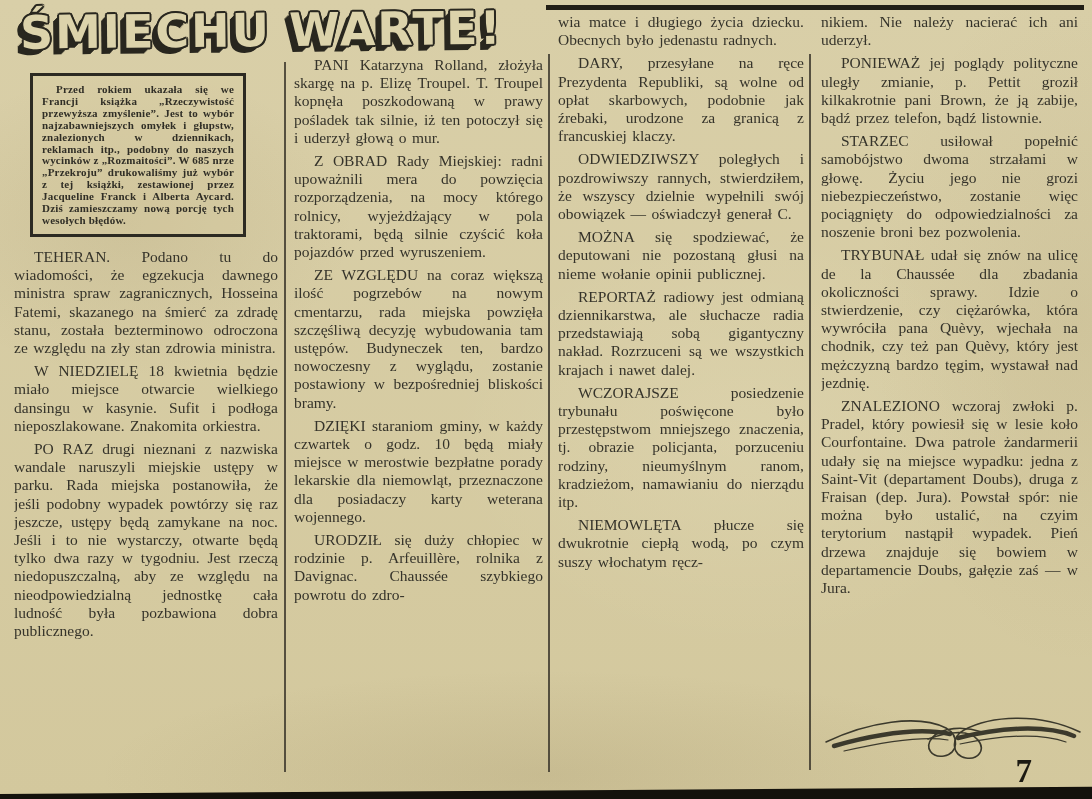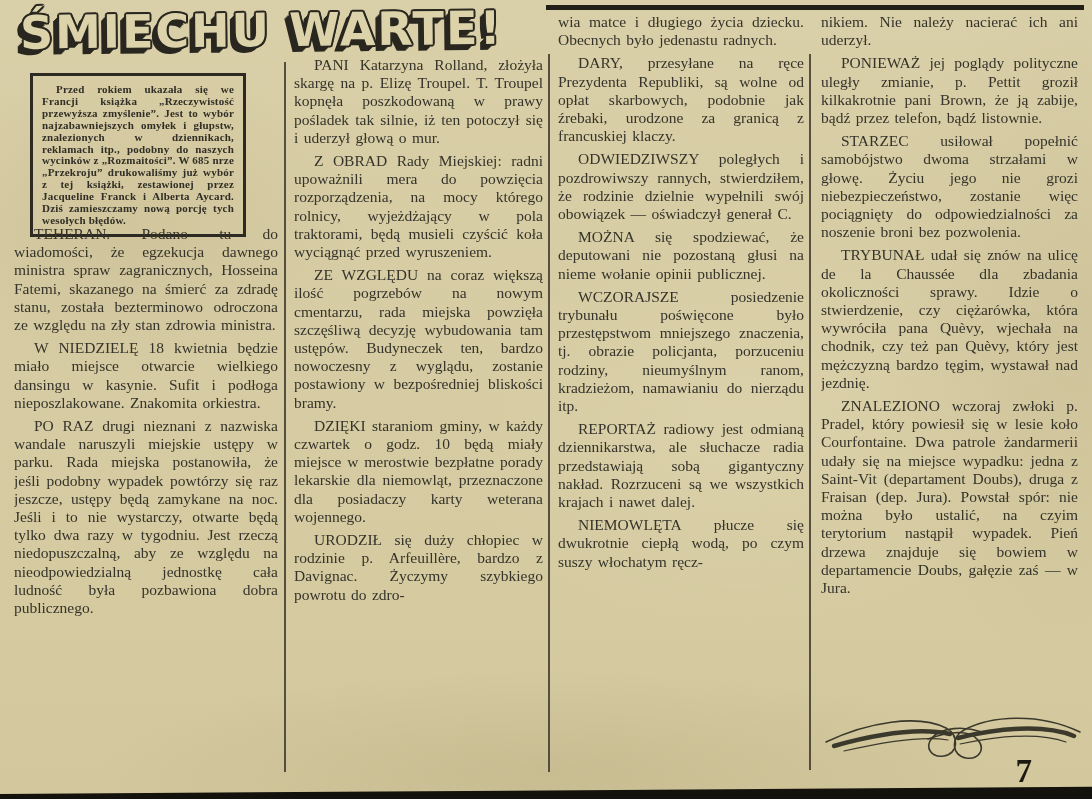--- a/index.html
+++ b/index.html
@@ -30,21 +30,21 @@
     border:3px solid #2c2a22;padding:8px 9px 7px 9px;
     background:rgba(214,204,160,0.35);
   }
   .intro-box p{
     margin:0;font-size:11px;line-height:11.9px;font-weight:bold;
     text-align:justify;text-indent:14px;letter-spacing:0.2px;color:#302e26;
   }
   .col{position:absolute;text-align:justify;font-size:15.5px;line-height:18.2px;word-spacing:1.5px;overflow:hidden;}
   .col p{margin:0 0 5px 0;text-indent:20px;}
   .col p.cont{text-indent:0;}
-  #col1{left:14px;top:225px;width:264px;height:532px;}
+  #col1{left:14px;top:248px;width:264px;height:532px;}
   #col2{left:294px;top:56px;width:249px;height:714px;}
   #col3{left:558px;top:13px;width:246px;height:762px;}
   #col4{left:821px;top:13px;width:257px;height:702px;}
   .divider{position:absolute;width:2px;background:rgba(62,58,46,0.85);}
   #divider-1{left:284px;top:62px;height:710px;}
   #divider-2{left:548px;top:54px;height:718px;}
   #divider-3{left:809px;top:54px;height:716px;}
   .top-rule{position:absolute;left:546px;top:5px;width:538px;height:5px;background:#221f16;}
   .bottom-bar{
     position:absolute;left:0;bottom:0;width:1092px;height:13px;background:#14120c;
@@ -70,33 +70,33 @@
   </div>
 
   <div class="col" id="col1">
     <p>TEHERAN. Podano tu do wiadomości, że egzekucja dawnego ministra spraw zagranicznych, Hosseina Fatemi, skazanego na śmierć za zdradę stanu, została bezterminowo odroczona ze względu na zły stan zdrowia ministra.</p>
     <p>W NIEDZIELĘ 18 kwietnia będzie miało miejsce otwarcie wielkiego dansingu w kasynie. Sufit i podłoga nieposzlakowane. Znakomita orkiestra.</p>
     <p>PO RAZ drugi nieznani z nazwiska wandale naruszyli miejskie ustępy w parku. Rada miejska postanowiła, że jeśli podobny wypadek powtórzy się raz jeszcze, ustępy będą zamykane na noc. Jeśli i to nie wystarczy, otwarte będą tylko dwa razy w tygodniu. Jest rzeczą niedopuszczalną, aby ze względu na nieodpowiedzialną jednostkę cała ludność była pozbawiona dobra publicznego.</p>
   </div>
 
   <div class="col" id="col2">
     <p>PANI Katarzyna Rolland, złożyła skargę na p. Elizę Troupel. T. Troupel kopnęła poszkodowaną w prawy pośladek tak silnie, iż ten potoczył się i uderzył głową o mur.</p>
-    <p>Z OBRAD Rady Miejskiej: radni upoważnili mera do powzięcia rozporządzenia, na mocy którego rolnicy, wyjeżdżający w pola traktorami, będą musieli czyścić koła wyciągnąć przed wyruszeniem.</p>
+    <p>Z OBRAD Rady Miejskiej: radni upoważnili mera do powzięcia rozporządzenia, na mocy którego rolnicy, wyjeżdżający w pola traktorami, będą silnie czyścić koła pojazdów przed wyruszeniem.</p>
     <p>ZE WZGLĘDU na coraz większą ilość pogrzebów na nowym cmentarzu, rada miejska powzięła szczęśliwą decyzję wybudowania tam ustępów. Budyneczek ten, bardzo nowoczesny z wyglądu, zostanie postawiony w bezpośredniej bliskości bramy.</p>
     <p>DZIĘKI staraniom gminy, w każdy czwartek o godz. 10 będą miały miejsce w merostwie bezpłatne porady lekarskie dla niemowląt, przeznaczone dla posiadaczy karty weterana wojennego.</p>
-    <p>URODZIŁ się duży chłopiec w rodzinie p. Arfeuillère, bardzo z Davignac. Życzymy szybkiego powrotu do zdro-</p>
+    <p>URODZIŁ się duży chłopiec w rodzinie p. Arfeuillère, rolnika z Davignac. Chaussée szybkiego powrotu do zdro-</p>
   </div>
 
   <div class="col" id="col3">
     <p class="cont">wia matce i długiego życia dziecku. Obecnych było jedenastu radnych.</p>
     <p>DARY, przesyłane na ręce Prezydenta Republiki, są wolne od opłat skarbowych, podobnie jak źrebaki, urodzone za granicą z francuskiej klaczy.</p>
-    <p>ODWIEDZIWSZY poległych i pozdrowiwszy rannych, stwierdziłem, że rodzinie dzielnie wypełnili swój obowiązek — oświadczył generał C.</p>
+    <p>ODWIEDZIWSZY poległych i pozdrowiwszy rannych, stwierdziłem, że wszyscy dzielnie wypełnili swój obowiązek — oświadczył generał C.</p>
     <p>MOŻNA się spodziewać, że deputowani nie pozostaną głusi na nieme wołanie opinii publicznej.</p>
+    <p>REPORTAŻ radiowy jest odmianą dziennikarstwa, ale słuchacze radia przedstawiają sobą gigantyczny nakład. Rozrzuceni są we wszystkich krajach i nawet dalej.</p>
     <p>WCZORAJSZE posiedzenie trybunału poświęcone było przestępstwom mniejszego znaczenia, tj. obrazie policjanta, porzuceniu rodziny, nieumyślnym ranom, kradzieżom, namawianiu do nierządu itp.</p>
-    <p>REPORTAŻ radiowy jest odmianą dziennikarstwa, ale słuchacze radia przedstawiają sobą gigantyczny nakład. Rozrzuceni są we wszystkich krajach i nawet dalej.</p>
     <p>NIEMOWLĘTA płucze się dwukrotnie ciepłą wodą, po czym suszy włochatym ręcz-</p>
   </div>
 
   <div class="col" id="col4">
     <p class="cont">nikiem. Nie należy nacierać ich ani uderzył.</p>
     <p>PONIEWAŻ jej poglądy polityczne uległy zmianie, p. Pettit groził kilkakrotnie pani Brown, że ją zabije, bądź przez telefon, bądź listownie.</p>
     <p>STARZEC usiłował popełnić samobójstwo dwoma strzałami w głowę. Życiu jego nie grozi niebezpieczeństwo, zostanie więc pociągnięty do odpowiedzialności za noszenie broni bez pozwolenia.</p>
     <p>TRYBUNAŁ udał się znów na ulicę de la Chaussée dla zbadania okoliczności sprawy. Idzie o stwierdzenie, czy ciężarówka, która wywróciła pana Quèvy, wjechała na chodnik, czy też pan Quèvy, który jest mężczyzną bardzo tęgim, wystawał nad jezdnię.</p>
     <p>ZNALEZIONO wczoraj zwłoki p. Pradel, który powiesił się w lesie koło Courfontaine. Dwa patrole żandarmerii udały się na miejsce wypadku: jedna z Saint-Vit (departament Doubs), druga z Fraisan (dep. Jura). Powstał spór: nie można było ustalić, na czyim terytorium nastąpił wypadek. Pień drzewa znajduje się bowiem w departamencie Doubs, gałęzie zaś — w Jura.</p>
   </div>

